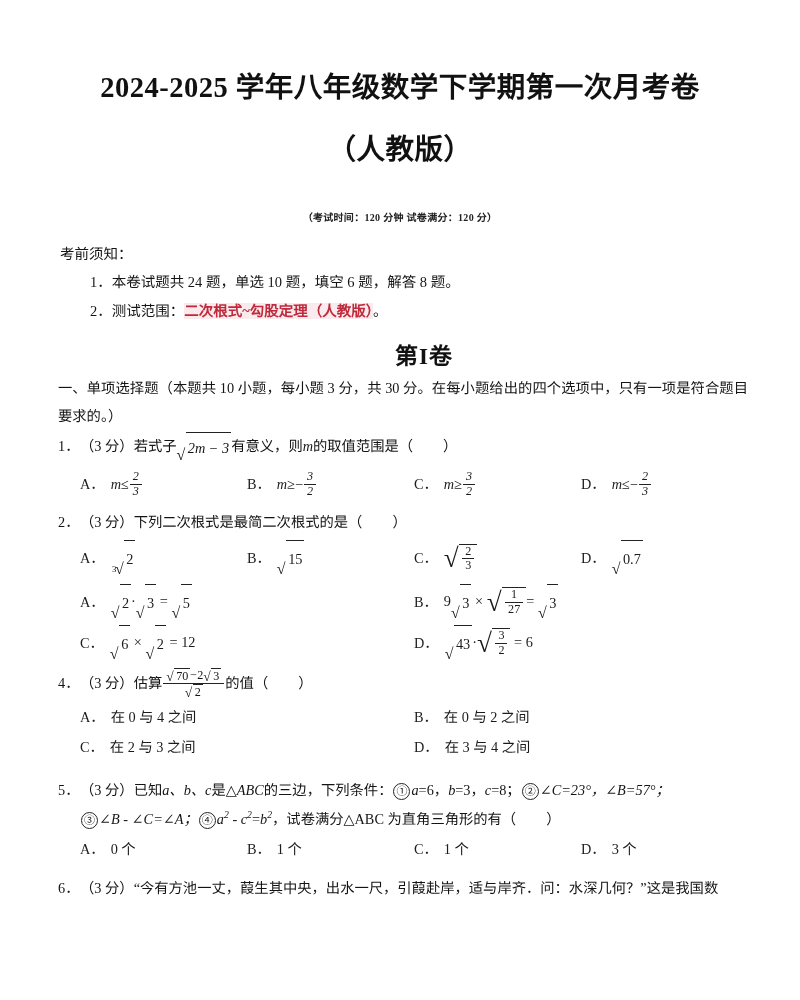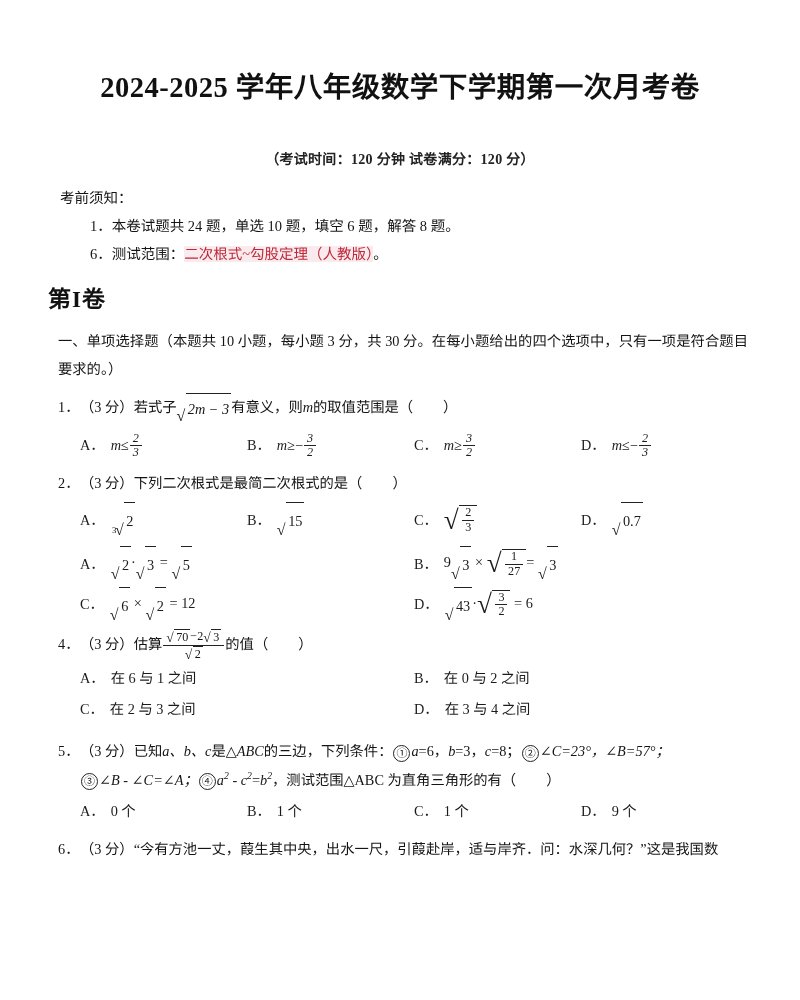--- a/index.html
+++ b/index.html
@@ -35,21 +35,21 @@
     line-height: 1.0;
     color: #111;
   }
   .doc-title-line.second {
     margin-top: 33px;
   }
 
   .exam-meta {
     text-align: center;
     margin-top: 45px;
-    font-size: 14px;
+    font-size: 10px;
     font-weight: bold;
     letter-spacing: 0.3px;
     color: #222;
   }
 
   
   .notice-wrap {
     margin-top: 16px;
     padding-left: 60px;
     padding-right: 87px;
@@ -58,51 +58,52 @@
     color: #151515;
   }
   .notice-head {
     font-weight: normal;
   }
   .notice-item {
     padding-left: 30px;
   }
   .range-red {
     color: #c0293b;
-    font-weight: normal;
+    font-weight: bold;
     background: linear-gradient(to bottom, rgba(236,190,196,0.30), rgba(236,190,196,0.30));
     text-align: right;
   }
 
   
   .part-header {
+    text-align: center;
     font-size: 23px;
     font-weight: bold;
     margin-top: 12px;
     letter-spacing: 1px;
     color: #111;
     padding-left: 48px;
   }
 
   
   .section-intro {
-    margin-top: 14px;
+    margin-top: 4px;
     padding-left: 58px;
     padding-right: 52px;
     font-size: 14.3px;
     line-height: 1.95;
     text-align: justify;
     color: #141414;
   }
 
   
   .questions {
     padding-left: 58px;
     padding-right: 52px;
-    margin-top: 9px;
+    margin-top: 1px;
   }
   .question {
     margin-bottom: 7px;
   }
   .q-stem {
     font-size: 14.3px;
     line-height: 2.0;
     display: block;
     color: #141414;
   }
@@ -210,29 +211,30 @@
     vertical-align: middle;
   }
 </style>
 </head>
 <body>
 
 <div class="page">
 
   <div class="title-block">
     <div class="doc-title-line">2024-2025 学年八年级数学下学期第一次月考卷</div>
+    <div class="doc-title-line second">（人教版）</div>
   </div>
 
   <div class="exam-meta">（考试时间：120 分钟    试卷满分：120 分）</div>
 
   <div class="notice-wrap">
     <div class="notice-head">考前须知：</div>
     <div class="notice-item">1．本卷试题共 24 题，单选 10 题，填空 6 题，解答 8 题。</div>
     <div class="notice-item">
-      <span>6．测试范围：</span><span class="range-red">二次根式~勾股定理（人教版）</span><span>。</span>
+      <span>2．测试范围：</span><span class="range-red">二次根式~勾股定理（人教版）</span><span>。</span>
     </div>
   </div>
 
   <div class="part-header">第I卷</div>
 
   <div class="section-intro">一、单项选择题（本题共 10 小题，每小题 3 分，共 30 分。在每小题给出的四个选项中，只有一项是符合题目要求的。）</div>
 
   <div class="questions">
 
     <div class="question">
@@ -390,21 +392,21 @@
               </span></span>
             <span class="den"><span class="rad">
                 <span class="sign">√</span>
                 <span class="radicand up">2</span>
               </span></span>
           </span><span>的值（</span><span class="q-paren-blank"></span><span>）</span>
       </div>
       <div class="opt-row grid2">
         <div class="opt">
           <span class="opt-label">A．</span>
-          <span>在 6 与 1 之间</span>
+          <span>在 0 与 4 之间</span>
         </div>
         <div class="opt">
           <span class="opt-label">B．</span>
           <span>在 0 与 2 之间</span>
         </div>
       </div>
       <div class="opt-row grid2">
         <div class="opt">
           <span class="opt-label">C．</span>
           <span>在 2 与 3 之间</span>
@@ -414,38 +416,38 @@
           <span>在 3 与 4 之间</span>
         </div>
       </div>
     </div>
 
     <div class="question" style="margin-top:14px;">
       <div class="q-stem">
         <span class="q-num">5．</span><span>（3 分）</span><span>已知</span><span class="math">a、b、c</span><span>是△</span><span class="math">ABC</span><span>的三边，下列条件：</span><span class="circled">①</span><span class="math">a</span><span>=6，</span><span class="math">b</span><span>=3，</span><span class="math">c</span><span>=8；</span><span class="circled">②</span><span class="math">∠C=23°，∠B=57°；</span>
       </div>
       <div class="q-stem" style="padding-left:22px;">
-        <span class="circled">③</span><span class="math">∠B - ∠C=∠A；</span><span class="circled">④</span><span class="math"><span>a</span><sup class="exp">2</sup><span class="up"> - </span><span>c</span><sup class="exp">2</sup><span class="up">=</span><span>b</span><sup class="exp">2</sup></span><span>，测试范围△ABC 为直角三角形的有（</span><span class="q-paren-blank"></span><span>）</span>
+        <span class="circled">③</span><span class="math">∠B - ∠C=∠A；</span><span class="circled">④</span><span class="math"><span>a</span><sup class="exp">2</sup><span class="up"> - </span><span>c</span><sup class="exp">2</sup><span class="up">=</span><span>b</span><sup class="exp">2</sup></span><span>，试卷满分△ABC 为直角三角形的有（</span><span class="q-paren-blank"></span><span>）</span>
       </div>
       <div class="opt-row grid4">
         <div class="opt">
           <span class="opt-label">A．</span>
           <span>0 个</span>
         </div>
         <div class="opt">
           <span class="opt-label">B．</span>
           <span>1 个</span>
         </div>
         <div class="opt">
           <span class="opt-label">C．</span>
           <span>1 个</span>
         </div>
         <div class="opt">
           <span class="opt-label">D．</span>
-          <span>9 个</span>
+          <span>3 个</span>
         </div>
       </div>
     </div>
 
     <div class="question" style="margin-top:10px;">
       <div class="q-stem">
         <span class="q-num">6．</span><span>（3 分）</span><span>“今有方池一丈，葭生其中央，出水一尺，引葭赴岸，适与岸齐．问：水深几何？”这是我国数</span>
       </div>
     </div>
 

